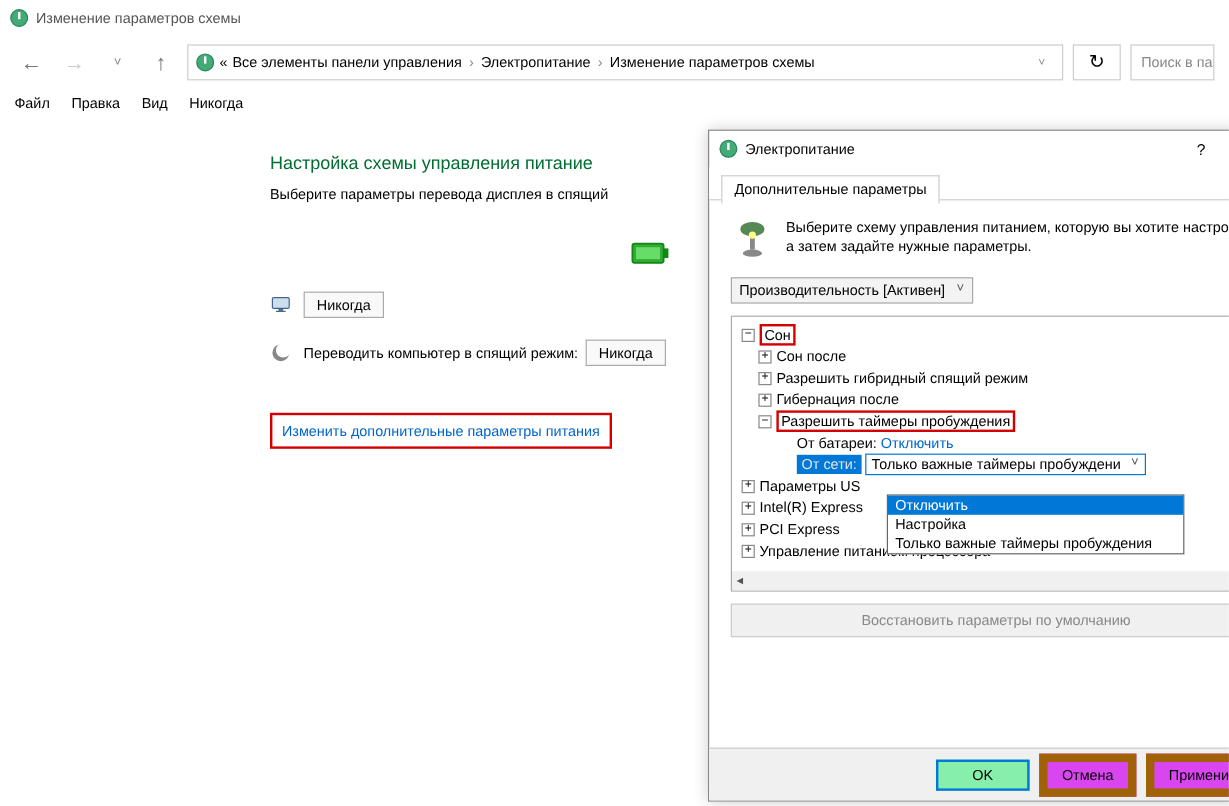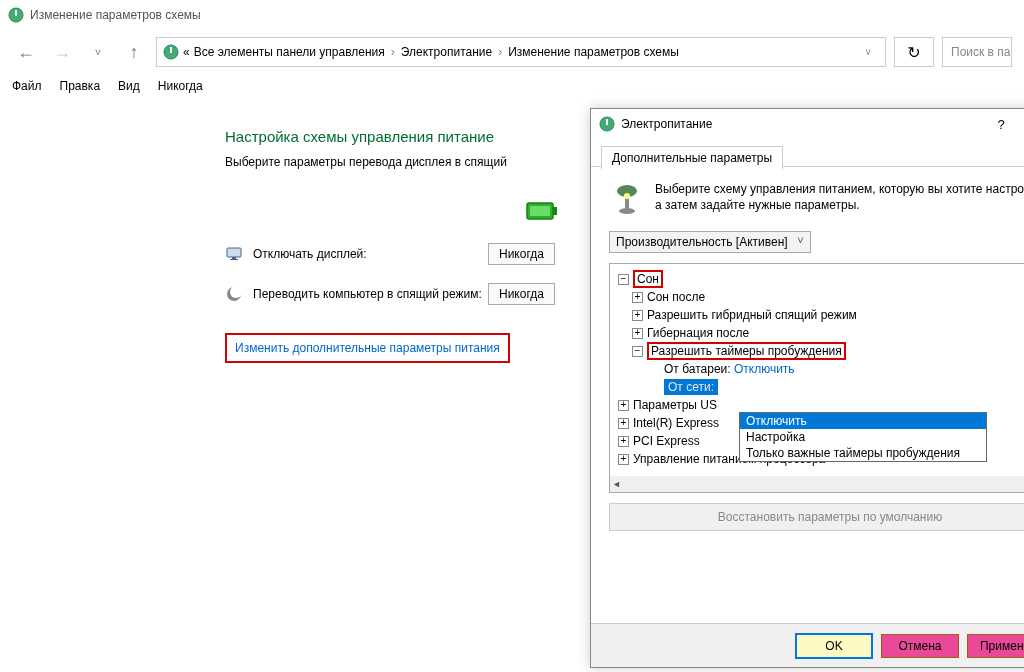--- a/index.html
+++ b/index.html
@@ -19,21 +19,21 @@
 .menu-row { height: 24px; display: flex; align-items: center; padding: 0 12px; gap: 18px; font-size: 12px; }
 .menu-item { cursor: pointer; }
 .main-content { padding: 30px 0 0 225px; }
 .heading { color: #006E33; font-size: 15px; font-weight: normal; margin-bottom: 10px; }
 .subtext { font-size: 12px; margin-bottom: 30px; }
 .battery-icon { display: block; margin-bottom: 20px; }
 .setting-row { display: flex; align-items: center; margin-bottom: 18px; }
 .setting-row .ic { width: 18px; height: 18px; margin-right: 10px; }
 .setting-label { width: 235px; font-size: 12px; }
 .setting-val { border: 1px solid #aaa; padding: 3px 10px; background: #f9f9f9; min-width: 55px; }
-.link-box { border: 2px solid #d40000; padding: 6px 8px; display: inline-block; margin-top: 10px; }
+.link-box { border: 2px solid #d40000; padding: 6px 8px; display: inline-block; margin-top: 21px; }
 .link-text { color: #0066CC; font-size: 12px; cursor: pointer; }
 
 .dialog { position: absolute; left: 590px; top: 108px; width: 480px; height: 560px; border: 1px solid #888; background: #fff; box-shadow: 0 0 12px rgba(0,0,0,0.2); }
 .dialog-titlebar { height: 30px; display: flex; align-items: center; padding: 0 8px; }
 .dialog-titlebar .title { flex: 1; font-size: 12px; }
 .dlg-btn { width: 40px; height: 30px; display: flex; align-items: center; justify-content: center; font-size: 13px; cursor: pointer; }
 .tab-strip { height: 28px; padding: 6px 10px 0 10px; border-bottom: 1px solid #ccc; background: #fff; }
 .tab { display: inline-block; border: 1px solid #ccc; border-bottom: 1px solid #fff; padding: 4px 10px; background: #fff; font-size: 12px; position: relative; top: 1px; }
 .dlg-body { padding: 14px 18px; }
 .dlg-desc-row { display: flex; gap: 10px; margin-bottom: 14px; }
@@ -51,22 +51,22 @@
 .indent3 { margin-left: 46px; }
 .val-link { color: #0066CC; }
 .sel-blue { background: #0078D7; color: #e5e5e5; padding: 1px 4px; }
 .combo { border: 1px solid #0078D7; padding: 1px 20px 1px 4px; background: #fff; font-size: 12px; position: relative; cursor: pointer; }
 .combo::after { content: "˅"; position: absolute; right: 5px; top: 0; color: #555; font-size: 11px; }
 .dropdown { position: absolute; border: 1px solid #666; background: #fff; font-size: 12px; z-index: 5; left: 129px; top: 148px; width: 248px; }
 .dd-item { padding: 1px 6px; cursor: pointer; }
 .dd-item.sel { background: #0078D7; color: #fff; }
 .restore-btn { width: 100%; border: 1px solid #ccc; background: #f0f0f0; color: #888; padding: 6px 0; text-align: center; font-size: 12px; margin-top: 10px; cursor: pointer; }
 .dlg-footer { border-top: 1px solid #ccc; height: 44px; display: flex; align-items: center; justify-content: flex-end; padding: 0 14px; gap: 8px; background: #f0f0f0; position: absolute; bottom: 0; left: 0; right: 0; }
-.ft-btn { min-width: 78px; padding: 4px 12px; border: 1px solid #a16207; background: #ec4899; font-size: 12px; cursor: pointer; text-align: center; }
-.ft-btn.primary { border: 2px solid #0078D7; background: #fef9c3; }
+.ft-btn { min-width: 78px; padding: 4px 12px; border: 7px solid #a16207; background: #d946ef; font-size: 12px; cursor: pointer; text-align: center; }
+.ft-btn.primary { border: 2px solid #0078D7; background: #86efac; }
 .power-icon-svg { display: inline-block; }
 </style>
 </head>
 <body>
 
 <div class="window" style="left:0; top:0; width:1024px; height:672px;">
   <div class="titlebar">
     <svg class="app-icon power-icon-svg" viewBox="0 0 16 16">
         <circle cx="8" cy="8" r="7" fill="#4a7" stroke="#285" stroke-width="1"></circle>
         <rect x="7" y="3" width="2" height="6" fill="#fff"></rect>
@@ -113,21 +113,20 @@
         <rect x="28" y="8" width="4" height="8" fill="#181"></rect>
         <rect x="5" y="7" width="20" height="10" fill="#6d6"></rect>
       </svg>
 
     <div class="setting-row">
       <svg class="ic" viewBox="0 0 18 18">
           <rect x="2" y="3" width="14" height="9" rx="1" fill="#cde" stroke="#468" stroke-width="1"></rect>
           <rect x="7" y="12" width="4" height="2" fill="#468"></rect>
           <rect x="5" y="14" width="8" height="1" fill="#468"></rect>
         </svg>
-      <span class="setting-label">Отключать дисплей:</span>
       <span class="setting-val">Никогда</span>
     </div>
 
     <div class="setting-row">
       <svg class="ic" viewBox="0 0 18 18">
           <circle cx="9" cy="9" r="7" fill="#888"></circle>
           <circle cx="11" cy="7" r="6" fill="#fff"></circle>
         </svg>
       <span class="setting-label">Переводить компьютер в спящий режим:</span>
       <span class="setting-val">Никогда</span>
@@ -181,21 +180,21 @@
         </div>
       <div class="tree-row indent1">
           <span class="exp">+</span>
           <span>Гибернация после</span>
         </div>
       <div class="tree-row indent1">
           <span class="exp">−</span>
           <span class="hl-red">Разрешить таймеры пробуждения</span>
         </div>
       <div class="tree-row indent3"><span>От батареи:</span>&nbsp;<span class="val-link">Отключить</span></div>
-      <div class="tree-row indent3"><span class="sel-blue">От сети:</span>&nbsp;</div>
+      <div class="tree-row indent3"><span class="sel-blue">От сети:</span>&nbsp;<span class="combo">Только важные таймеры пробуждени</span></div>
       <div class="tree-row">
           <span class="exp">+</span>
           <span>Параметры US</span>
         </div>
       <div class="tree-row">
           <span class="exp">+</span>
           <span>Intel(R) Express</span>
         </div>
       <div class="tree-row">
           <span class="exp">+</span>

